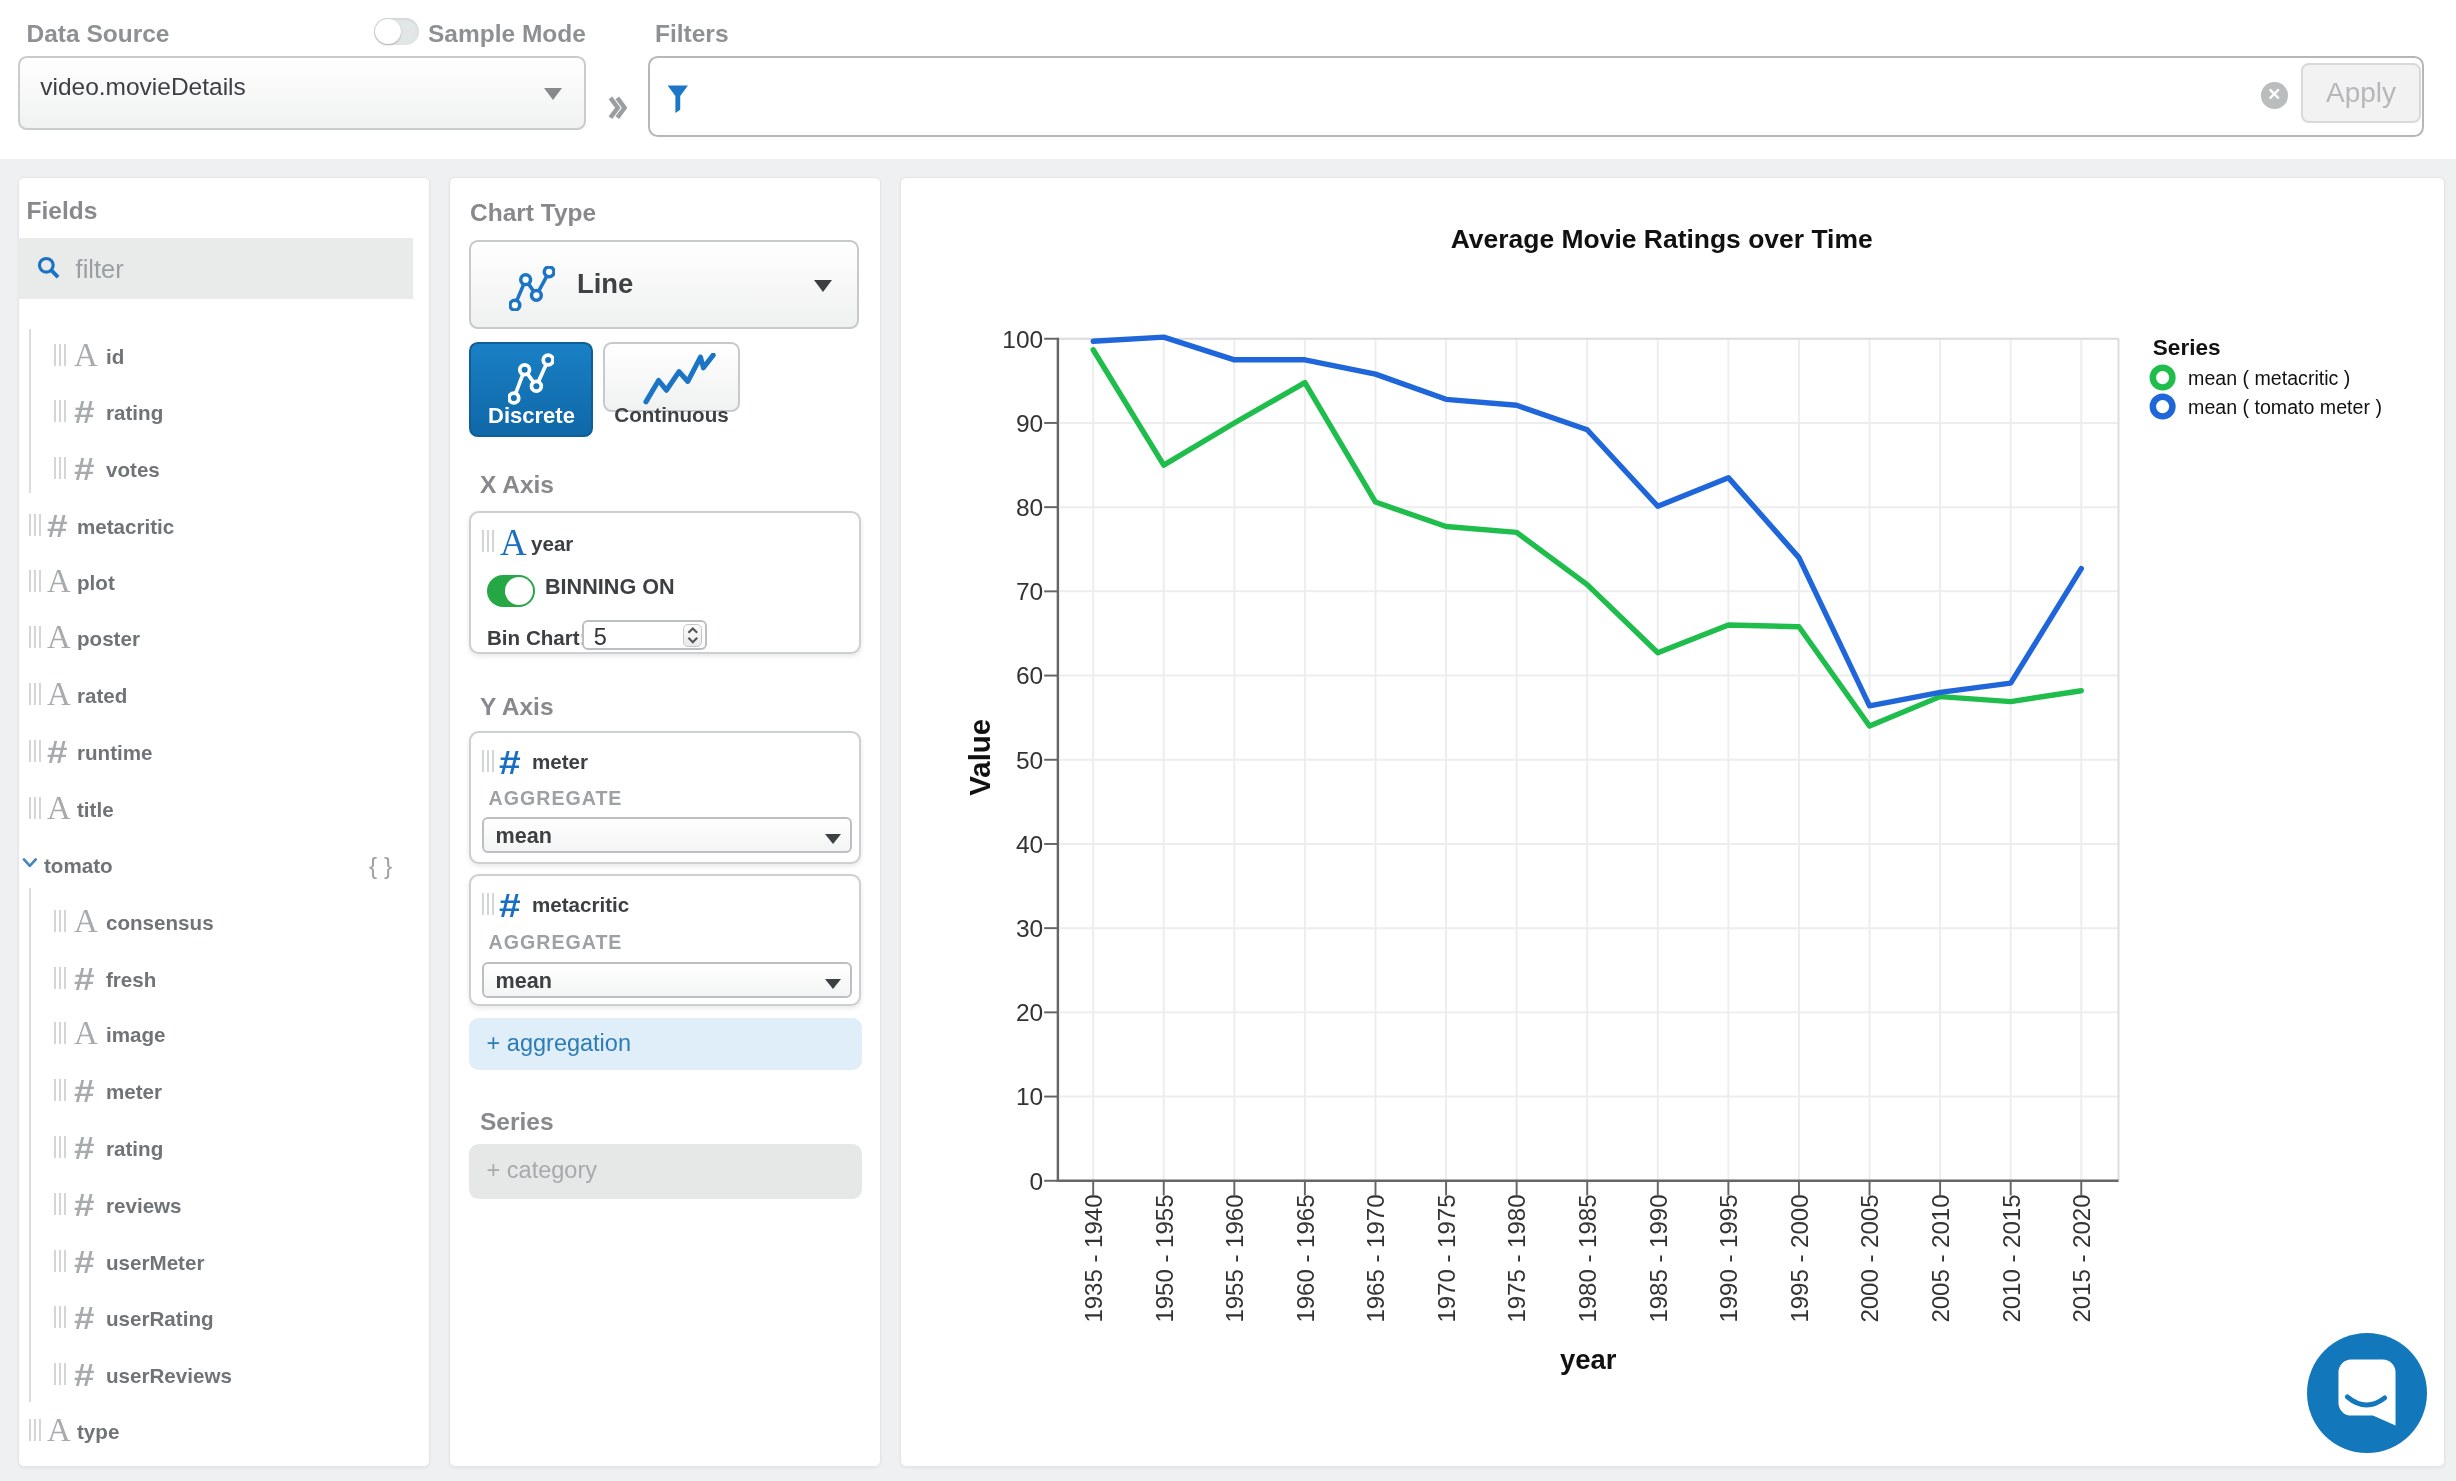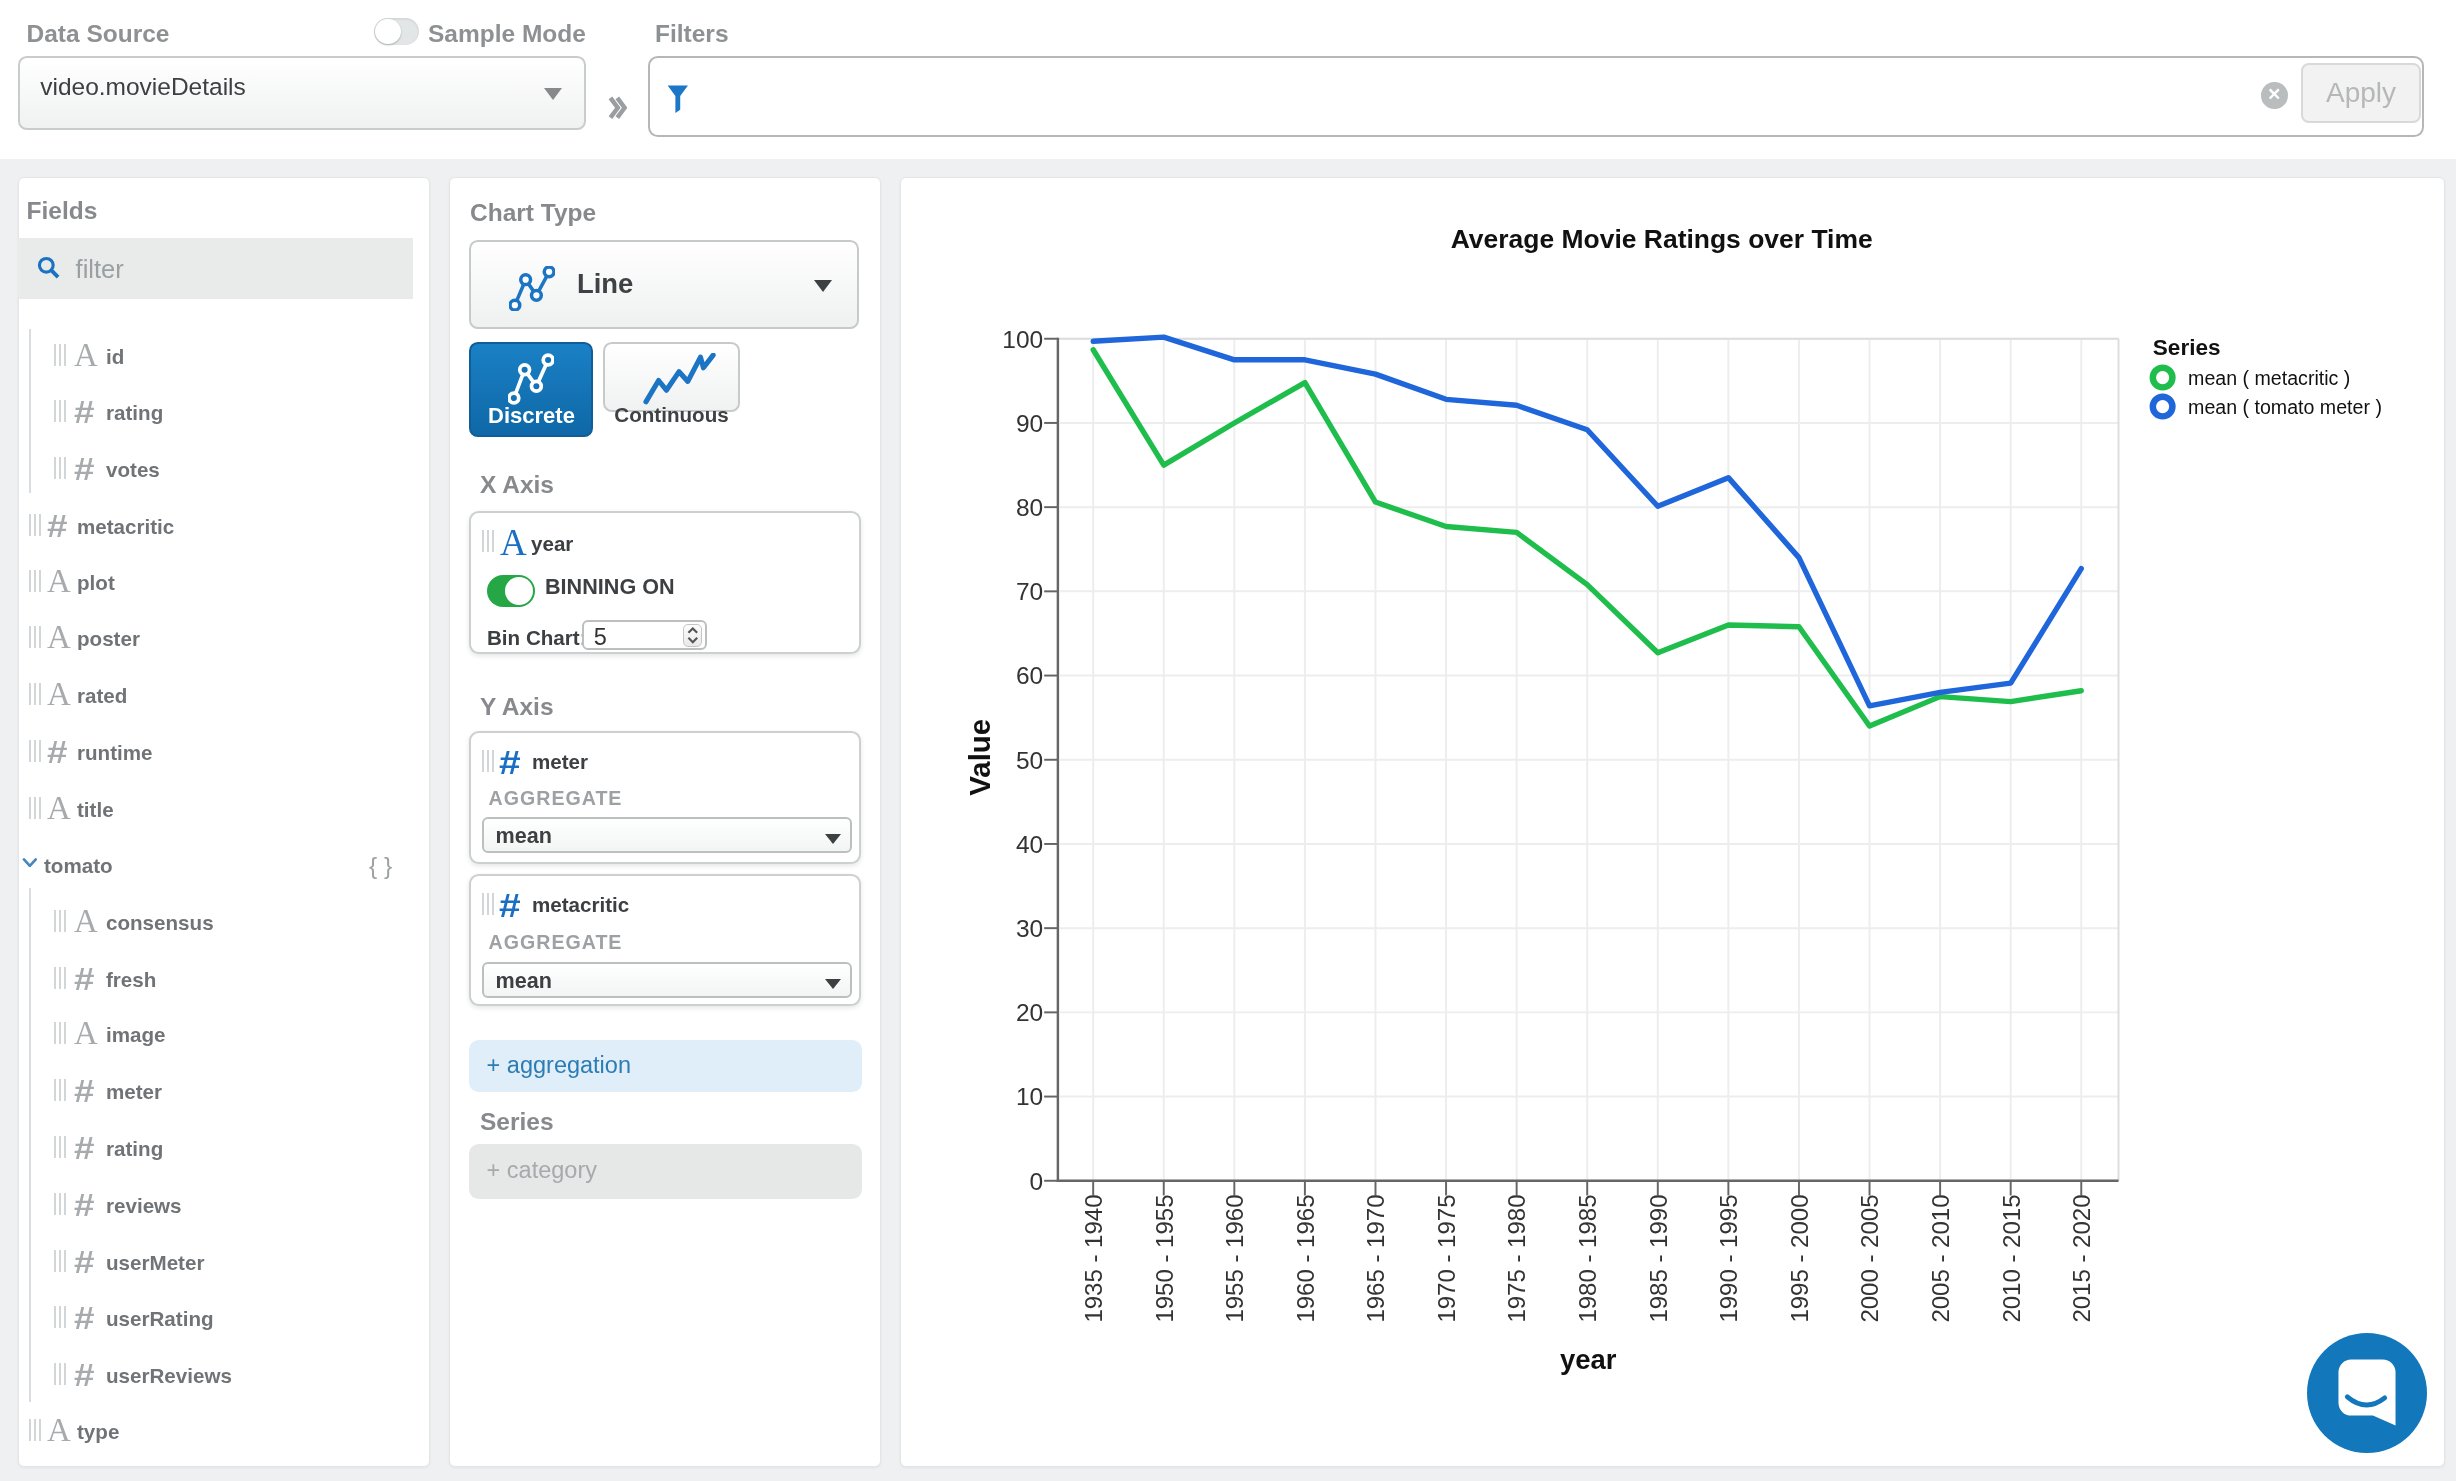--- a/index.html
+++ b/index.html
@@ -39,21 +39,21 @@
 #linesel { position:absolute; left:469px; top:240px; width:390px; height:89px; background:linear-gradient(#fff,#eff0f0); border:2px solid #c7cacb; border-radius:8.8px;padding-left:20px; }
 #btn-disc { position:absolute; left:469px; top:342px; width:124px; height:95px; background:linear-gradient(#1a80c5,#0f68a7); border:2px solid #0f5e98; border-radius:8.8px; }
 #btn-cont { position:absolute; left:603px; top:342px; width:137px; height:70px; background:linear-gradient(#fff,#f0f1f1); border:2px solid #c7cacb; border-radius:8.8px; }
 #togglegreen { position:absolute; left:487px; top:575px; width:48px; height:32px; border-radius:16.7px; background:#26a746; }
 #togglegreen i { position:absolute; right:2px; top:2px; width:28px; height:28px; border-radius:50%; background:#fff; }
 #toggleoff { position:absolute; left:374px; top:17.6px; width:45px; height:27.4px; border-radius:13.7px; background:#e2e6e6; box-shadow:inset 0 1px 2.9px rgba(0,0,0,0.1); }
 #toggleoff i { position:absolute; left:1px; top:1px; width:25.5px; height:25.5px; border-radius:50%; background:#fff; box-shadow:0 1px 2px rgba(0,0,0,0.25); }
 #binsize { position:absolute; left:582px; top:620px; width:125px; height:30px; background:#fff; border:2px solid #bcbfc0; border-radius:5.9px; }
 #binsize span { position:absolute; left:9.8px; top:2px; font-size:23.5px; color:#333; }
 #spinner { position:absolute; right:2.9px; top:2px; width:19.6px; height:22.5px; background:linear-gradient(#fdfdfd,#e9e9e9); border:1px solid #c5c5c5; border-radius:4.9px; }
-#aggbar { position:absolute; left:469px; top:1018px; width:393px; height:52px; border-radius:9.8px; background:#dfeef9;margin-top:22px; }
+#aggbar { position:absolute; left:469px; top:1018px; width:393px; height:52px; border-radius:9.8px; background:#dfeef9; }
 #aggbar span { position:absolute; left:17.6px; top:11.8px; font-size:23.5px; color:#2d7cb3; }
 #catbar { position:absolute; left:469px; top:1144px; width:393px; height:55px; border-radius:9.8px; background:#e6e7e7; }
 #catbar span { position:absolute; left:17.6px; top:12.7px; font-size:23.5px; color:#a6aaac; }
 #chart { position:absolute; left:900px; top:177px; }
 #intercom { position:absolute; left:2307px; top:1333px; width:120px; height:120px; border-radius:50%; background:#1377bb; }
 </style></head>
 <body>
 <div id="page">
 <div id="topbar">
   <span class="toplabel" style="left:26.5px;top:19.6px">Data Source</span>

